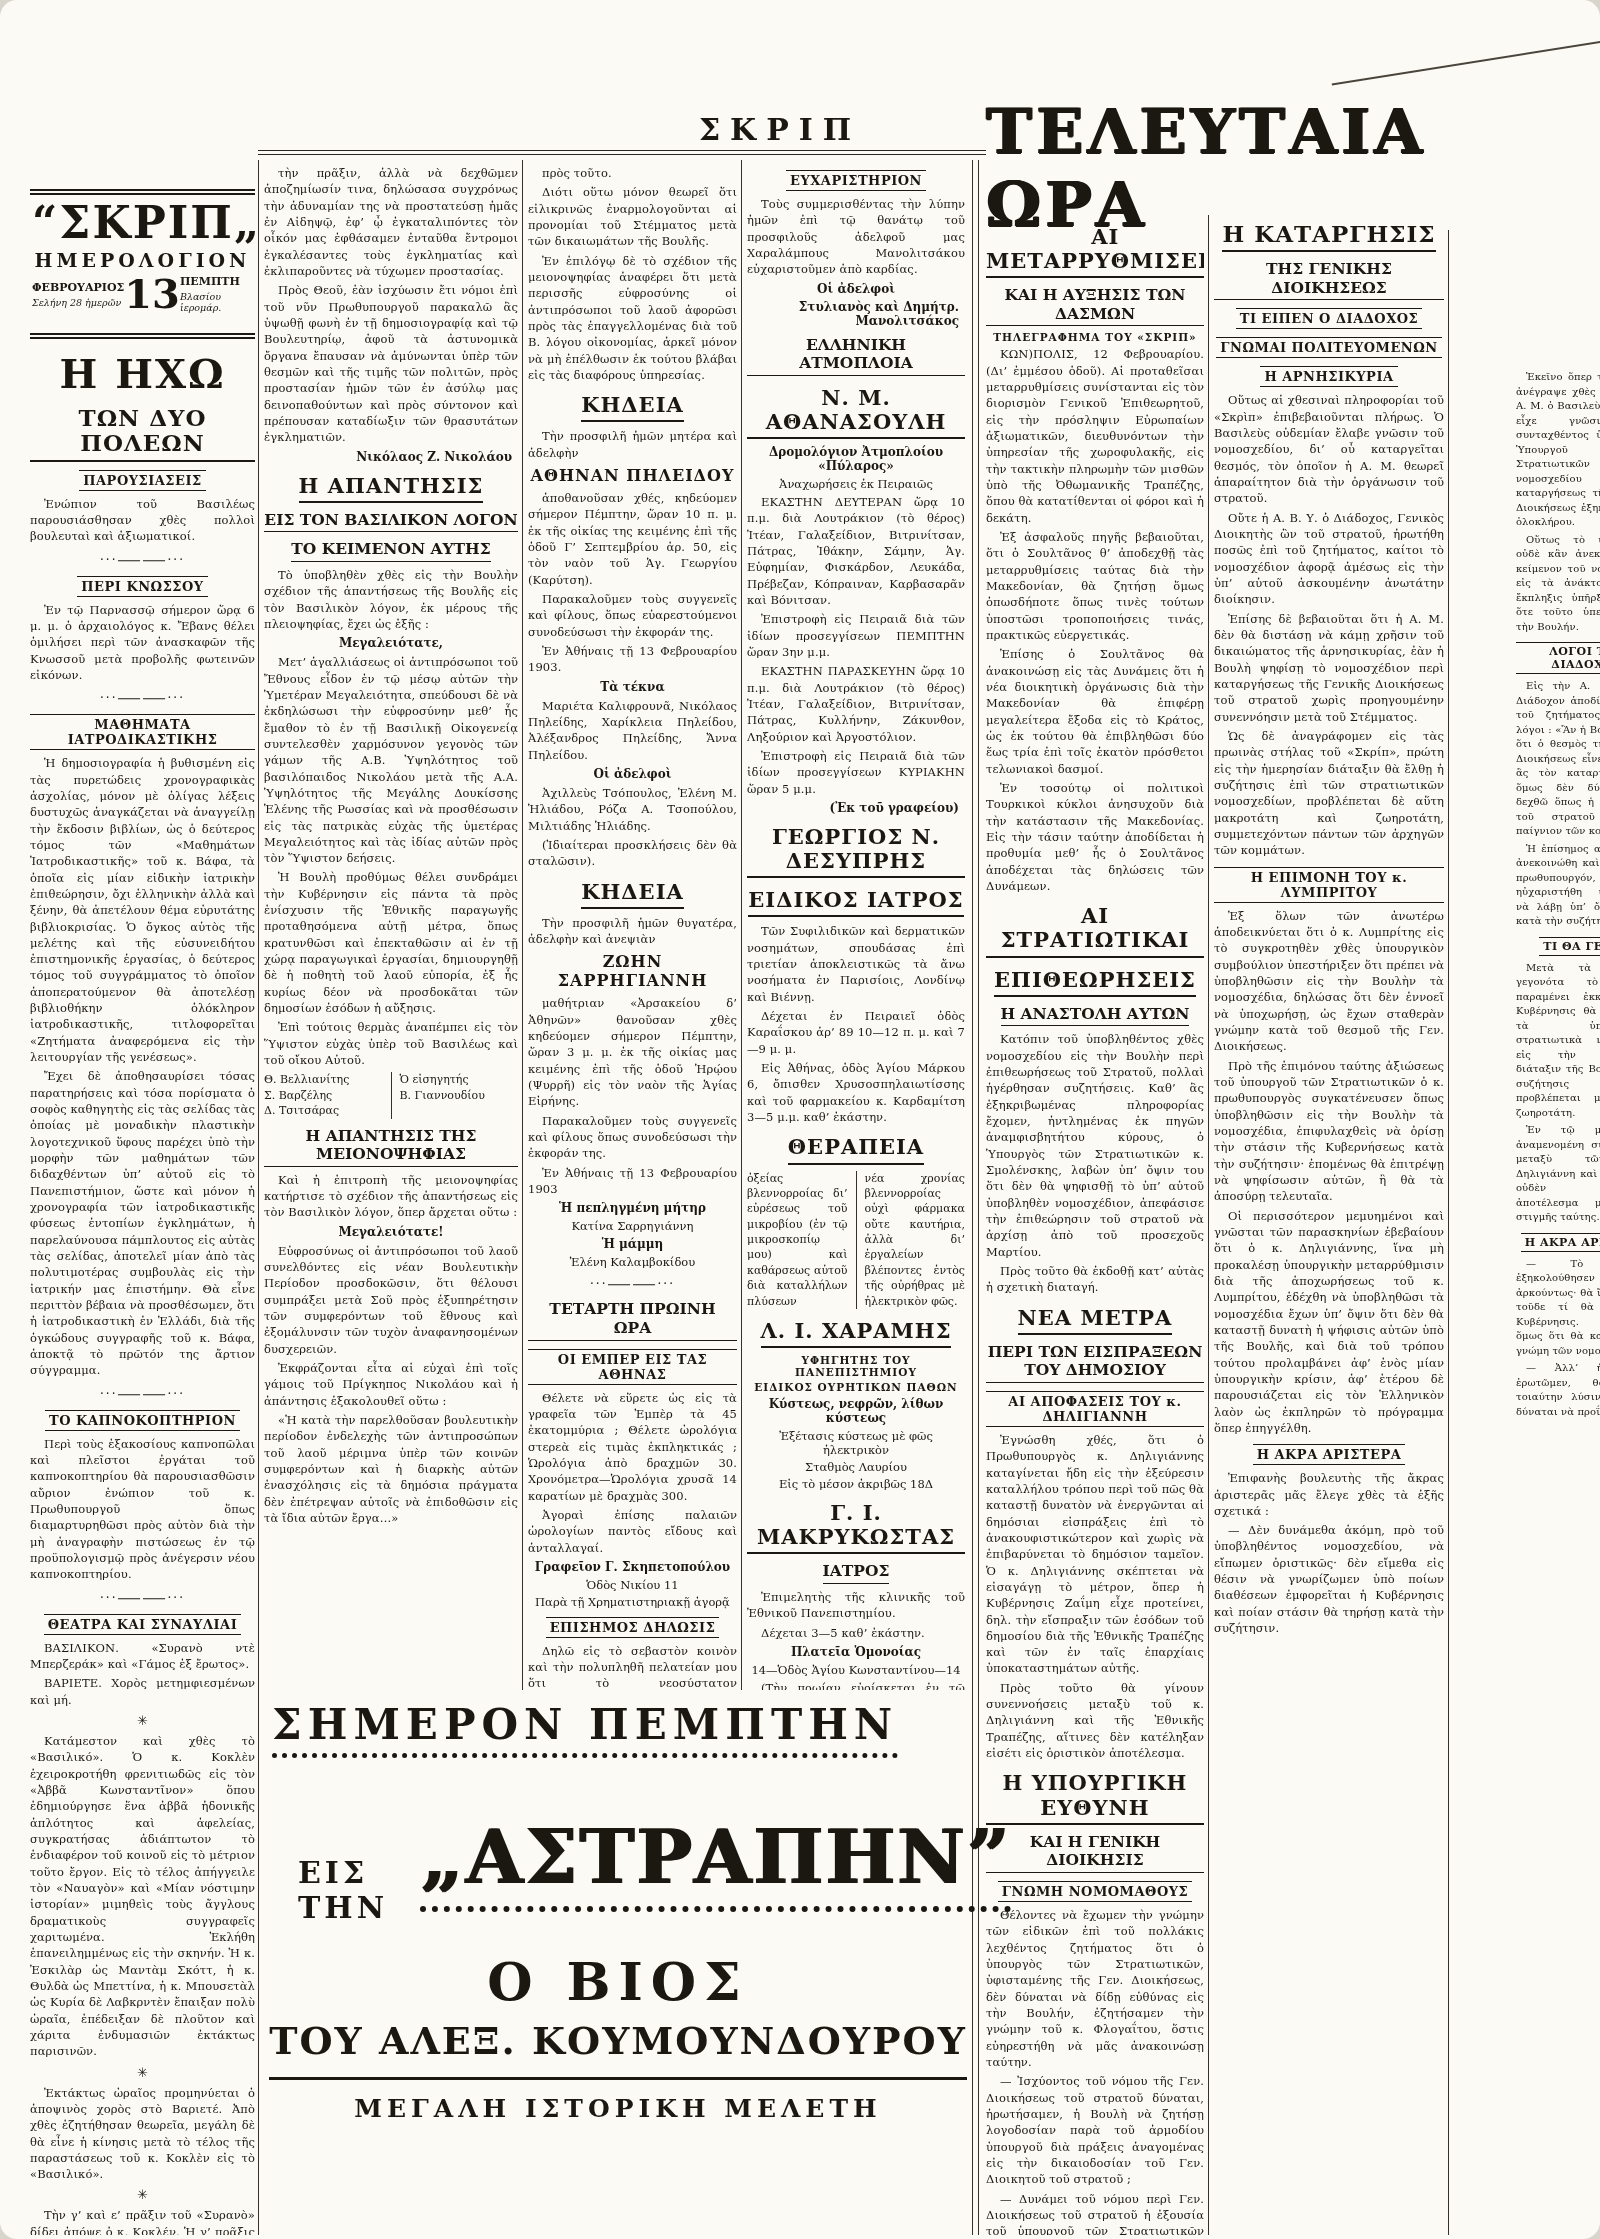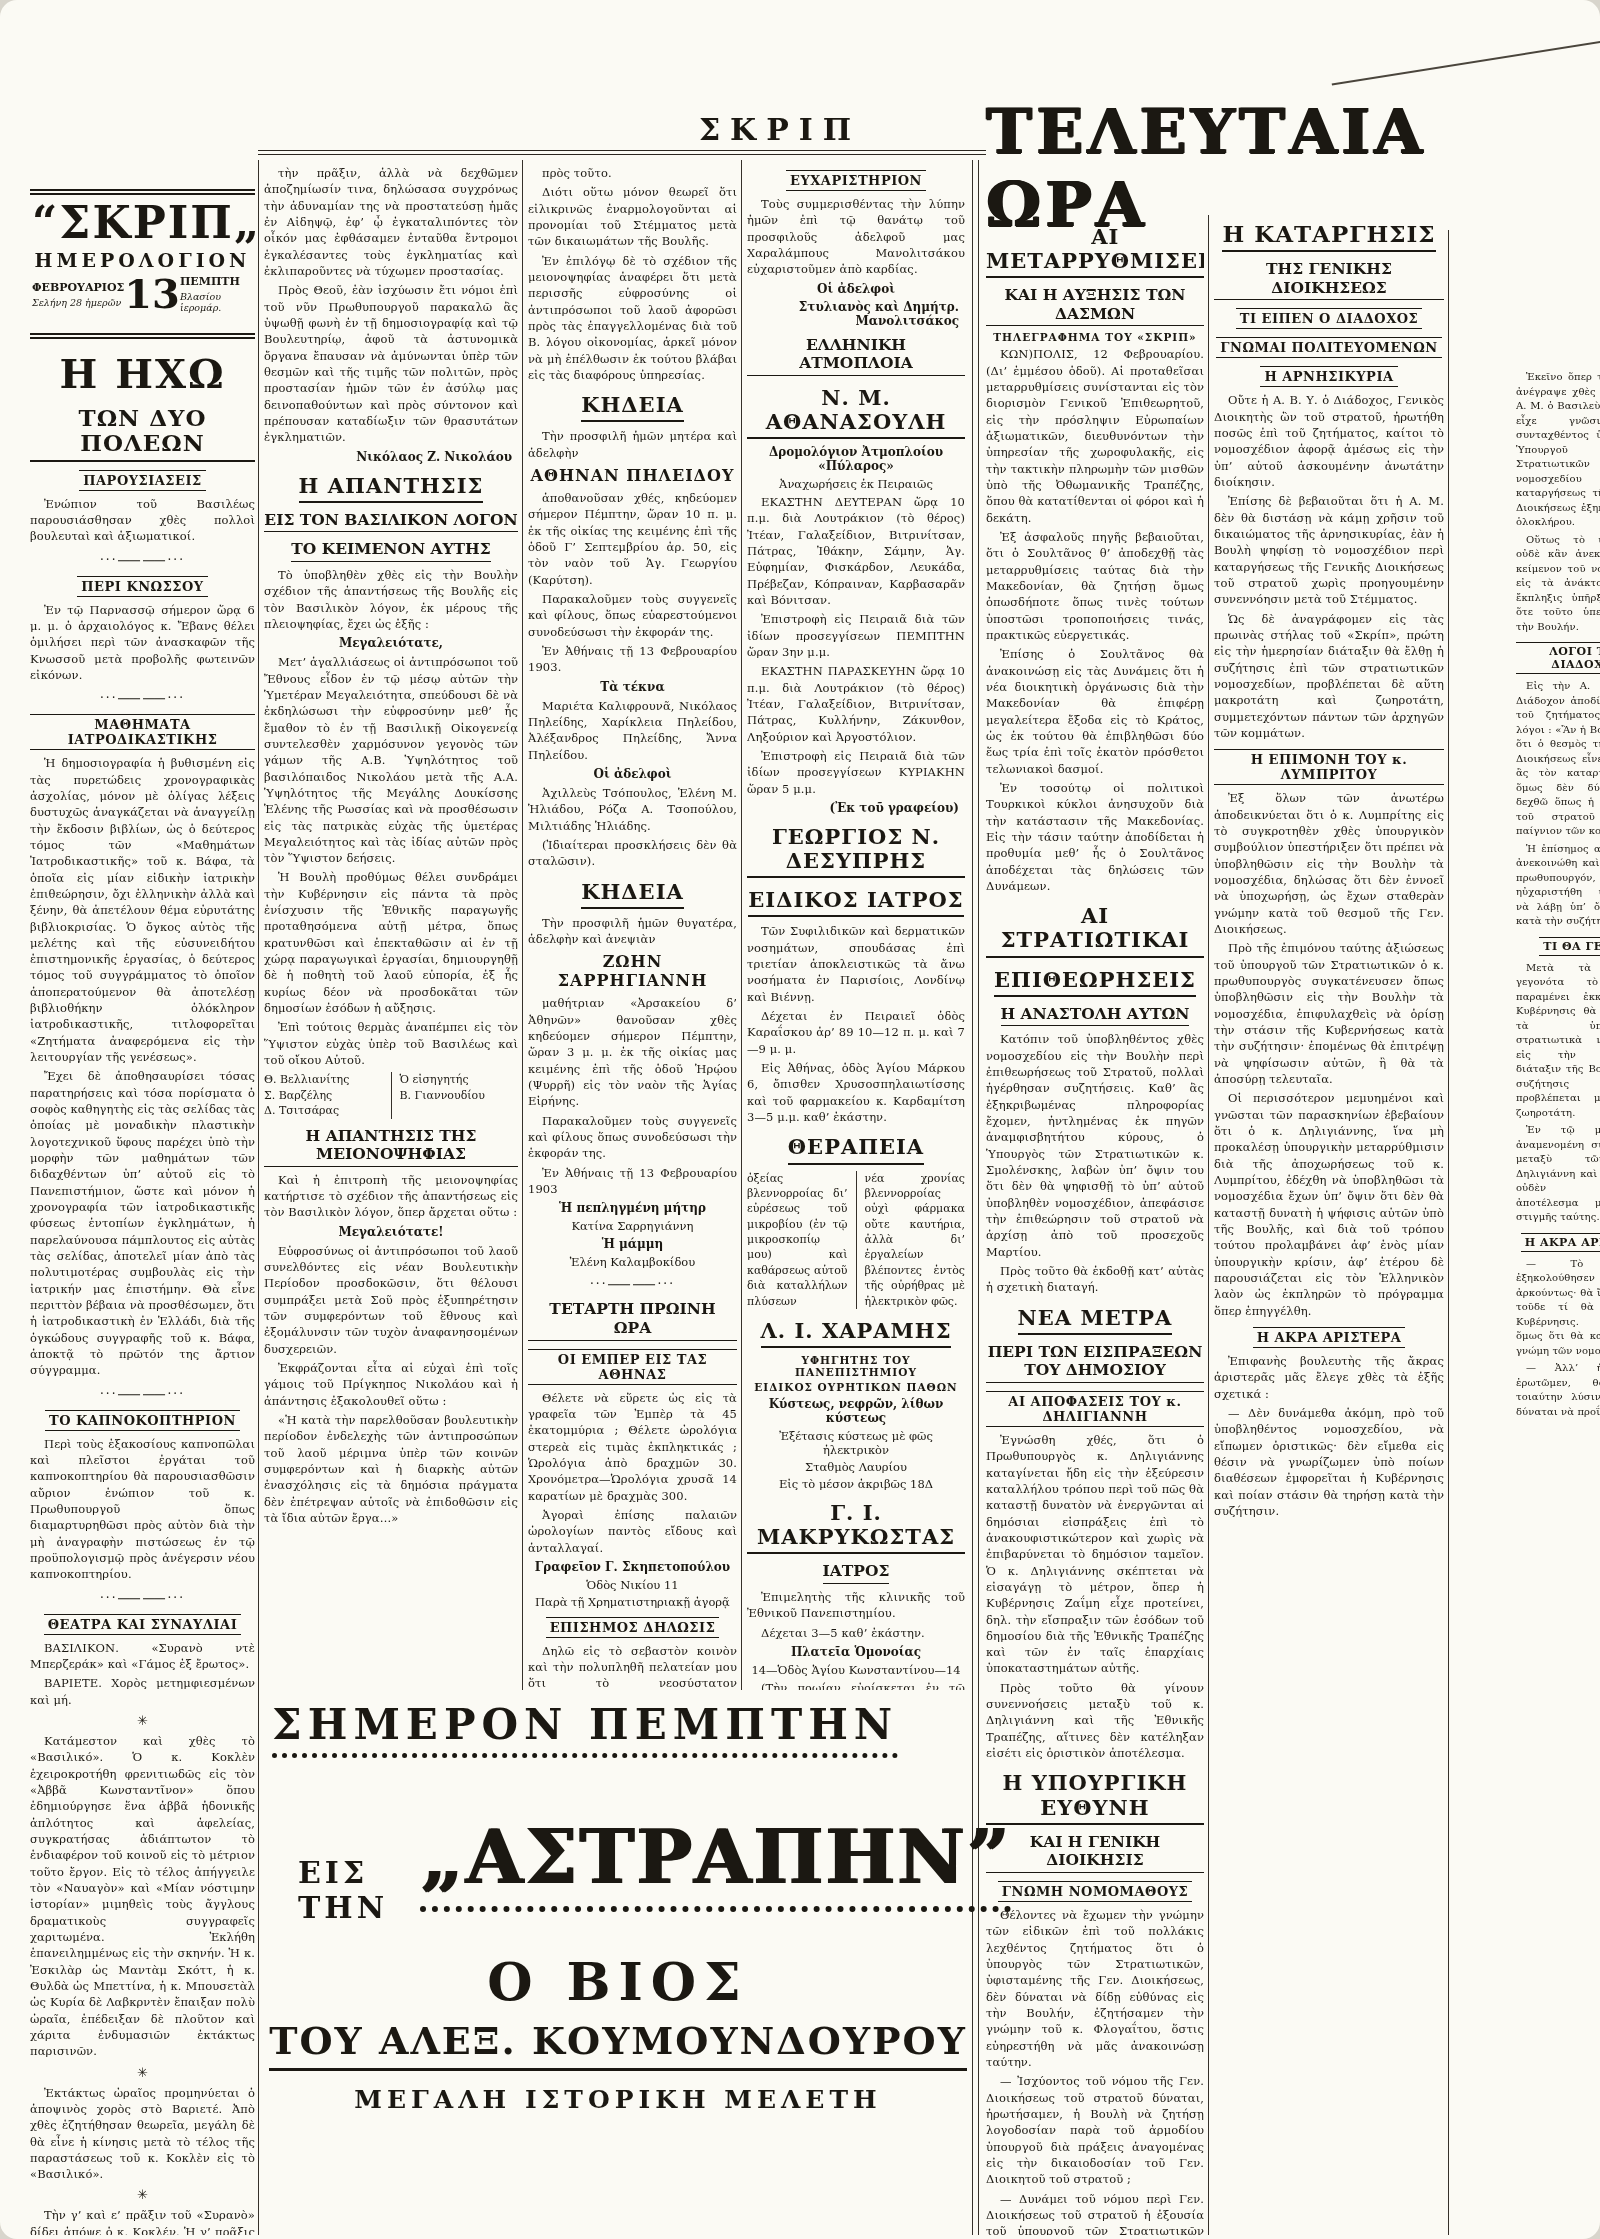--- a/index.html
+++ b/index.html
@@ -63,21 +63,21 @@
   
   .ad{position:absolute;left:268px;top:1700px;width:700px;height:430px;z-index:2;}
   .ad-kicker{font-size:42px;font-weight:bold;letter-spacing:6px;width:fit-content;margin-left:4px;
              border-bottom:5px dotted #1b1812;padding-bottom:4px;}
   .ad-row{display:flex;align-items:baseline;gap:32px;margin-top:56px;}
   .ad-eis{font-size:30px;font-weight:bold;letter-spacing:4px;margin-left:30px;}
   .ad-name{font-size:74px;font-weight:bold;letter-spacing:2px;border-bottom:6px dotted #1b1812;
            padding-bottom:6px;text-shadow:2px 0 #1b1812;}
   .ad-bios{font-size:52px;font-weight:bold;text-align:center;letter-spacing:8px;margin-top:26px;}
   .ad-of{font-size:38px;font-weight:bold;text-align:center;letter-spacing:2px;margin-top:6px;}
-  .ad-of>span{display:inline-block;border-bottom:3px solid #1b1812;padding-bottom:5px;}
+  .ad-of>span{display:inline-block;border-bottom:3px solid #1b1812;padding-bottom:14px;}
   .ad-sub{font-size:25px;font-weight:bold;text-align:center;letter-spacing:5px;margin-top:14px;}
 </style>
 </head>
 <body>
 
 <div class="page">
 
   <div class="pagetitle">ΣΚΡΙΠ</div>
   <div class="toprule"></div>
   <div class="diag"></div>
@@ -261,20 +261,21 @@
       <div class="b-p">Θέλοντες νὰ ἔχωμεν τὴν γνώμην τῶν εἰδικῶν ἐπὶ τοῦ πολλάκις λεχθέντος ζητήματος ὅτι ὁ ὑπουργὸς τῶν Στρατιωτικῶν, ὑφισταμένης τῆς Γεν. Διοικήσεως, δὲν δύναται νὰ δίδῃ εὐθύνας εἰς τὴν Βουλήν, ἐζητήσαμεν τὴν γνώμην τοῦ κ. Φλογαΐτου, ὅστις εὐηρεστήθη νὰ μᾶς ἀνακοινώσῃ ταύτην.</div>
       <div class="b-p">— Ἰσχύοντος τοῦ νόμου τῆς Γεν. Διοικήσεως τοῦ στρατοῦ δύναται, ἠρωτήσαμεν, ἡ Βουλὴ νὰ ζητήσῃ λογοδοσίαν παρὰ τοῦ ἁρμοδίου ὑπουργοῦ διὰ πράξεις ἀναγομένας εἰς τὴν δικαιοδοσίαν τοῦ Γεν. Διοικητοῦ τοῦ στρατοῦ ;</div>
       <div class="b-p">— Δυνάμει τοῦ νόμου περὶ Γεν. Διοικήσεως τοῦ στρατοῦ ἡ ἐξουσία τοῦ ὑπουργοῦ τῶν Στρατιωτικῶν ὁρίζεται κατὰ τοῦτο, ὥστε οὗτος δικαιοῦται νὰ ἐνεργῇ διὰ τῶν ὑπ’ αὐτὸν ὑπηρεσιῶν πᾶσαν πρᾶξιν μὴ ἀναγομένην εἰς τὰς τάξεις τοῦ Γεν. Διοικητοῦ τοῦ στρατοῦ. Ἀλλ’ ὁ νόμος, καθὼς εἴπομεν, δὲν εὐθύνει βεβαίως τὸν ὑπουργόν.</div>
     </div>
   <div class="col colpos6">
       <div class="b-d2"><span>Η ΚΑΤΑΡΓΗΣΙΣ</span></div>
       <div class="b-h2"><span>ΤΗΣ ΓΕΝΙΚΗΣ ΔΙΟΙΚΗΣΕΩΣ</span></div>
       <div class="b-h3"><span>ΤΙ ΕΙΠΕΝ Ο ΔΙΑΔΟΧΟΣ</span></div>
       <div class="b-h3"><span>ΓΝΩΜΑΙ ΠΟΛΙΤΕΥΟΜΕΝΩΝ</span></div>
       <div class="b-h3"><span>Η ΑΡΝΗΣΙΚΥΡΙΑ</span></div>
+      <div class="b-p">Οὕτως αἱ χθεσιναὶ πληροφορίαι τοῦ «Σκρὶπ» ἐπιβεβαιοῦνται πλήρως. Ὁ Βασιλεὺς οὐδεμίαν ἔλαβε γνῶσιν τοῦ νομοσχεδίου, δι’ οὗ καταργεῖται θεσμός, τὸν ὁποῖον ἡ Α. Μ. θεωρεῖ ἀπαραίτητον διὰ τὴν ὀργάνωσιν τοῦ στρατοῦ.</div>
       <div class="b-p">Οὔτε ἡ Α. Β. Υ. ὁ Διάδοχος, Γενικὸς Διοικητὴς ὢν τοῦ στρατοῦ, ἠρωτήθη ποσῶς ἐπὶ τοῦ ζητήματος, καίτοι τὸ νομοσχέδιον ἀφορᾷ ἀμέσως εἰς τὴν ὑπ’ αὐτοῦ ἀσκουμένην ἀνωτάτην διοίκησιν.</div>
       <div class="b-p">Ἐπίσης δὲ βεβαιοῦται ὅτι ἡ Α. Μ. δὲν θὰ διστάσῃ νὰ κάμῃ χρῆσιν τοῦ δικαιώματος τῆς ἀρνησικυρίας, ἐὰν ἡ Βουλὴ ψηφίσῃ τὸ νομοσχέδιον περὶ καταργήσεως τῆς Γενικῆς Διοικήσεως τοῦ στρατοῦ χωρὶς προηγουμένην συνεννόησιν μετὰ τοῦ Στέμματος.</div>
       <div class="b-p">Ὡς δὲ ἀναγράφομεν εἰς τὰς πρωινὰς στήλας τοῦ «Σκρίπ», πρώτη εἰς τὴν ἡμερησίαν διάταξιν θὰ ἔλθῃ ἡ συζήτησις ἐπὶ τῶν στρατιωτικῶν νομοσχεδίων, προβλέπεται δὲ αὕτη μακροτάτη καὶ ζωηροτάτη, συμμετεχόντων πάντων τῶν ἀρχηγῶν τῶν κομμάτων.</div>
       <div class="b-h3"><span>Η ΕΠΙΜΟΝΗ ΤΟΥ κ. ΛΥΜΠΡΙΤΟΥ</span></div>
       <div class="b-p">Ἐξ ὅλων τῶν ἀνωτέρω ἀποδεικνύεται ὅτι ὁ κ. Λυμπρίτης εἰς τὸ συγκροτηθὲν χθὲς ὑπουργικὸν συμβούλιον ὑπεστήριξεν ὅτι πρέπει νὰ ὑποβληθῶσιν εἰς τὴν Βουλὴν τὰ νομοσχέδια, δηλώσας ὅτι δὲν ἐννοεῖ νὰ ὑποχωρήσῃ, ὡς ἔχων σταθερὰν γνώμην κατὰ τοῦ θεσμοῦ τῆς Γεν. Διοικήσεως.</div>
       <div class="b-p">Πρὸ τῆς ἐπιμόνου ταύτης ἀξιώσεως τοῦ ὑπουργοῦ τῶν Στρατιωτικῶν ὁ κ. πρωθυπουργὸς συγκατένευσεν ὅπως ὑποβληθῶσιν εἰς τὴν Βουλὴν τὰ νομοσχέδια, ἐπιφυλαχθεὶς νὰ ὁρίσῃ τὴν στάσιν τῆς Κυβερνήσεως κατὰ τὴν συζήτησιν· ἑπομένως θὰ ἐπιτρέψῃ νὰ ψηφίσωσιν αὐτῶν, ἢ θὰ τὰ ἀποσύρῃ τελευταῖα.</div>
       <div class="b-p">Οἱ περισσότερον μεμυημένοι καὶ γνῶσται τῶν παρασκηνίων ἐβεβαίουν ὅτι ὁ κ. Δηλιγιάννης, ἵνα μὴ προκαλέσῃ ὑπουργικὴν μεταρρύθμισιν διὰ τῆς ἀποχωρήσεως τοῦ κ. Λυμπρίτου, ἐδέχθη νὰ ὑποβληθῶσι τὰ νομοσχέδια ἔχων ὑπ’ ὄψιν ὅτι δὲν θὰ καταστῇ δυνατὴ ἡ ψήφισις αὐτῶν ὑπὸ τῆς Βουλῆς, καὶ διὰ τοῦ τρόπου τούτου προλαμβάνει ἀφ’ ἑνὸς μίαν ὑπουργικὴν κρίσιν, ἀφ’ ἑτέρου δὲ παρουσιάζεται εἰς τὸν Ἑλληνικὸν λαὸν ὡς ἐκπληρῶν τὸ πρόγραμμα ὅπερ ἐπηγγέλθη.</div>
       <div class="b-h3"><span>Η ΑΚΡΑ ΑΡΙΣΤΕΡΑ</span></div>
       <div class="b-p">Ἐπιφανὴς βουλευτὴς τῆς ἄκρας ἀριστερᾶς μᾶς ἔλεγε χθὲς τὰ ἑξῆς σχετικά :</div>
       <div class="b-p">— Δὲν δυνάμεθα ἀκόμη, πρὸ τοῦ ὑποβληθέντος νομοσχεδίου, νὰ εἴπωμεν ὁριστικῶς· δὲν εἴμεθα εἰς θέσιν νὰ γνωρίζωμεν ὑπὸ ποίων διαθέσεων ἐμφορεῖται ἡ Κυβέρνησις καὶ ποίαν στάσιν θὰ τηρήσῃ κατὰ τὴν συζήτησιν.</div>

